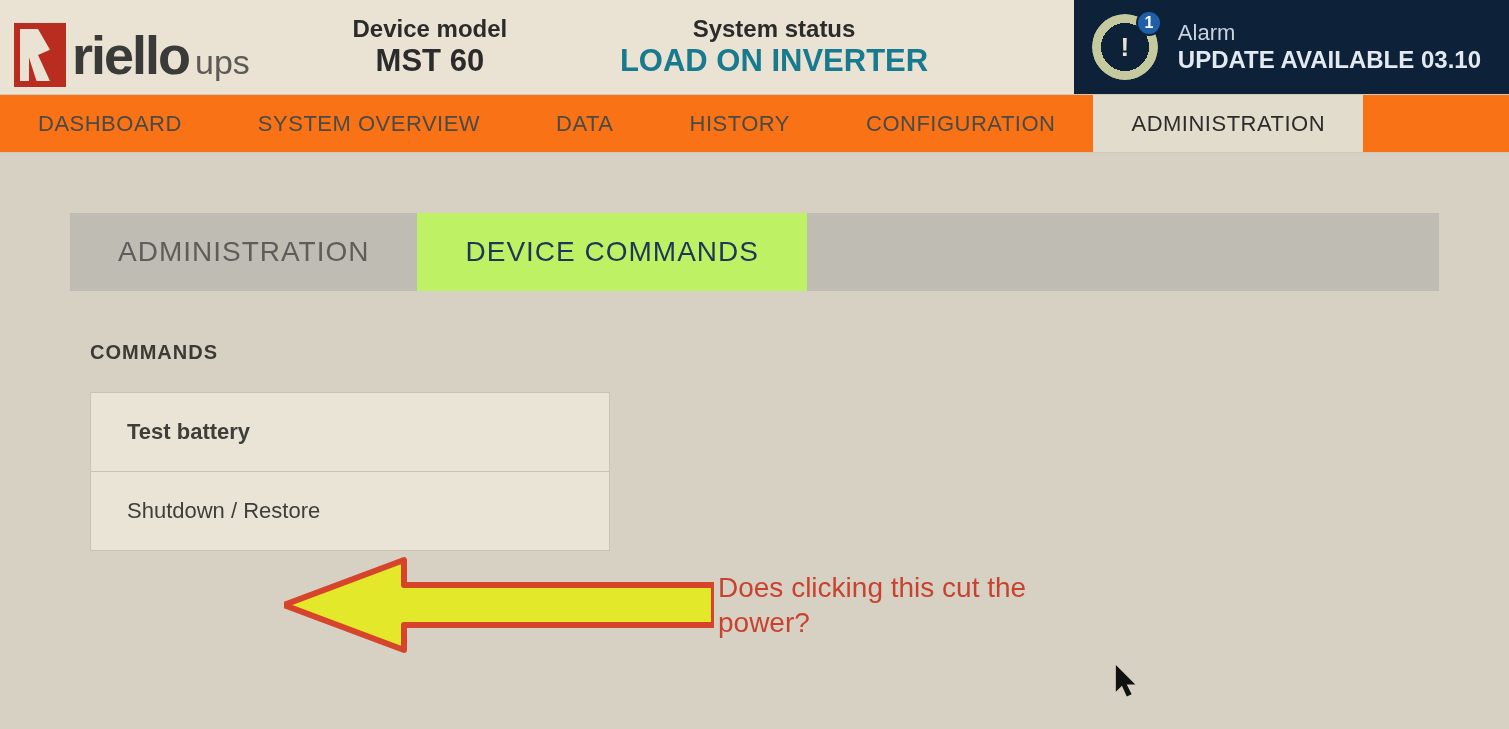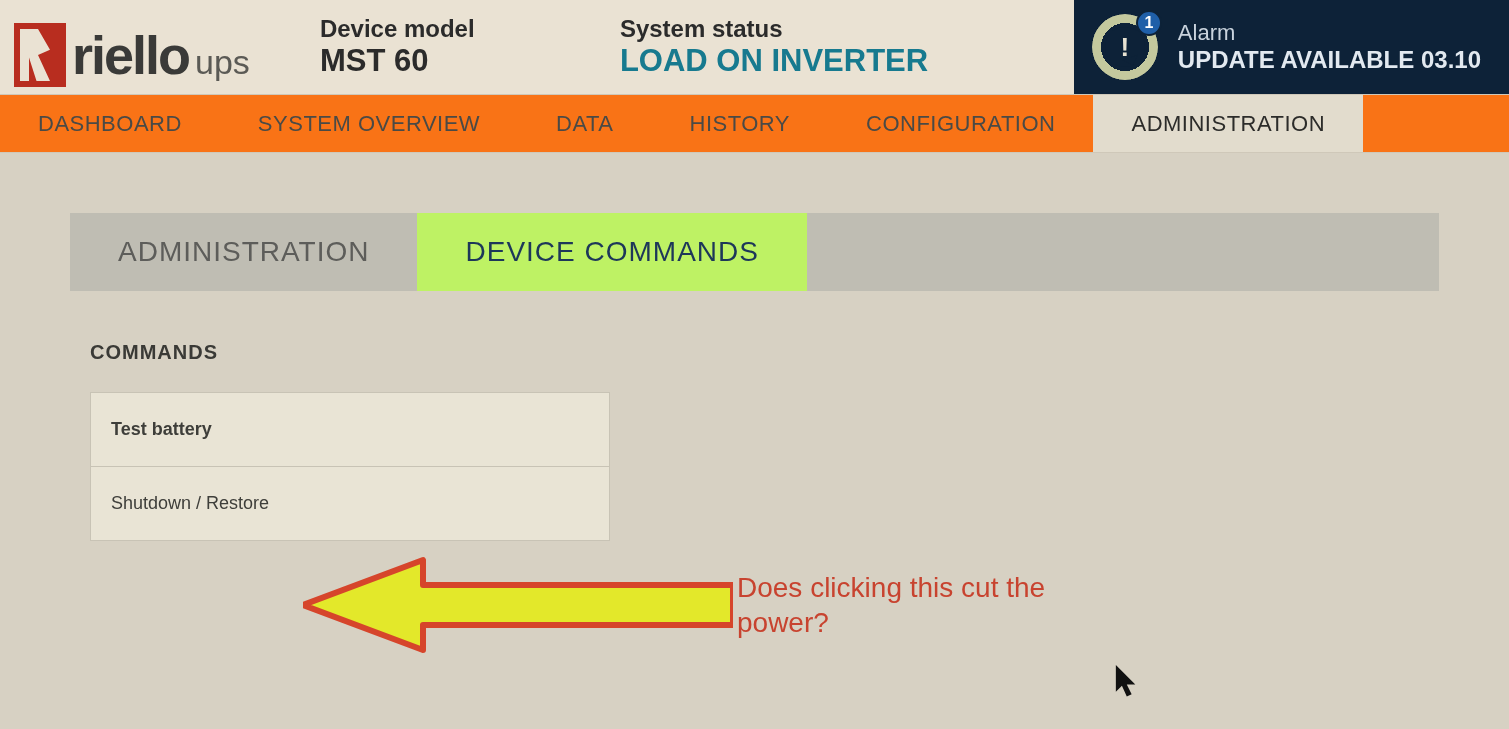--- a/index.html
+++ b/index.html
@@ -41,20 +41,21 @@
   }
   .logo-word1 { font-size: 54px; font-weight: 700; color: #3a3a38; letter-spacing: -2px; }
   .logo-word2 { font-size: 34px; font-weight: 400; color: #5b5a55; }
 
   .hdr-block {
     display: flex;
     flex-direction: column;
     justify-content: center;
     padding: 0 40px;
     min-width: 300px;
+    align-items: center;
   }
   .hdr-label { font-size: 24px; font-weight: 700; color: #2b2b2b; }
   .hdr-value { font-size: 31px; font-weight: 700; color: #2b2b2b; }
   .hdr-value.accent { color: #177a8f; }
 
   .alarm-box {
     margin-left: auto;
     display: flex;
     align-items: center;
     gap: 20px;
@@ -140,33 +141,33 @@
   }
   .panel-title {
     font-size: 20px;
     font-weight: 700;
     letter-spacing: 1px;
     color: #3a3a36;
     margin-bottom: 28px;
   }
   .cmd-list { width: 520px; border: 1px solid #c8c3b5; border-bottom: none; }
   .cmd-item {
-    padding: 26px 20px;
-    font-size: 18px;
+    padding: 26px 36px;
+    font-size: 22px;
     color: #3e3e3a;
     border-bottom: 1px solid #c8c3b5;
     cursor: pointer;
     background: #e9e4d5;
   }
   .cmd-item:first-child { font-weight: 600; }
 
   
   .annotation {
     position: absolute;
-    left: 303px; top: 550px;
+    left: 284px; top: 550px;
     display: flex;
     align-items: center;
     pointer-events: none;
   }
   .arrow-svg { width: 430px; height: 110px; }
   .annotation-text {
     font-size: 28px;
     color: #c8432f;
     line-height: 1.25;
     max-width: 380px;

